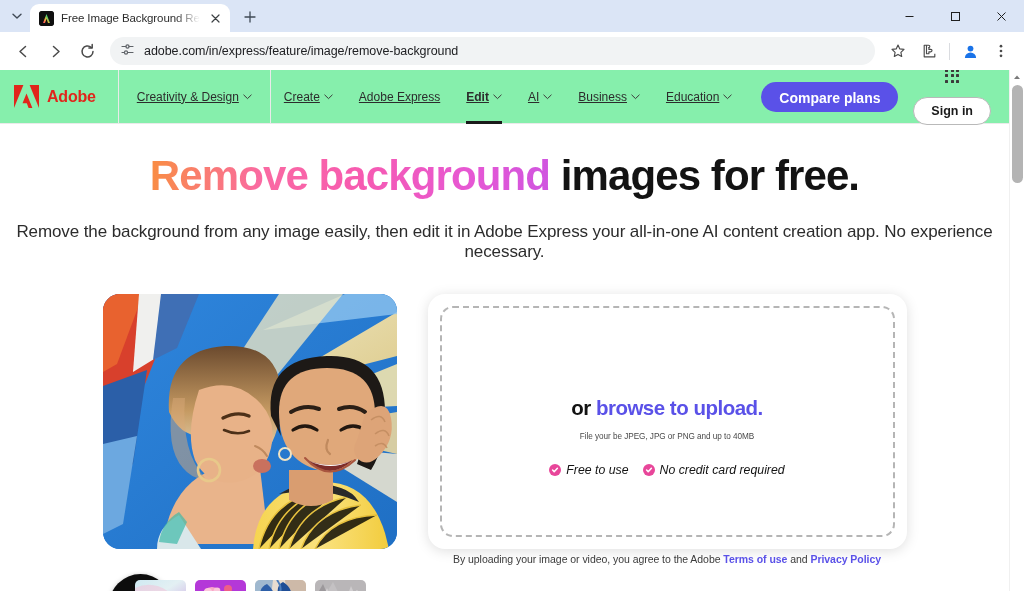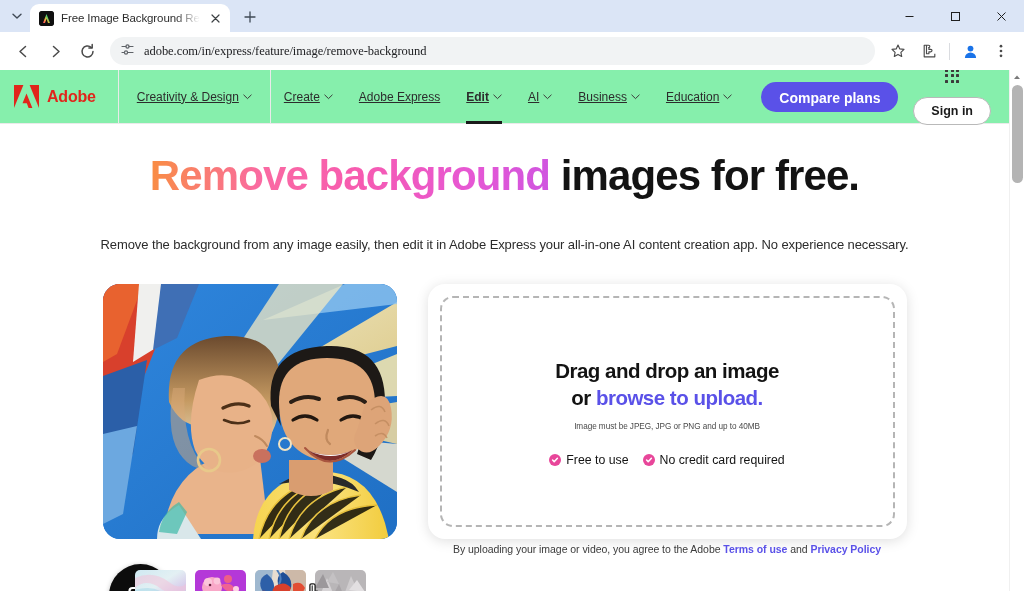--- a/index.html
+++ b/index.html
@@ -55,21 +55,21 @@
   .toolbar {
     height:38px; background:#ffffff; display:flex; align-items:center;
     padding:0 8px; gap:2px; flex:0 0 38px;
   }
   .tbtn {
     width:30px;height:30px;border-radius:50%;display:flex;align-items:center;justify-content:center;
     color:#4a4a4a; cursor:pointer; flex:0 0 30px;
   }
   .omnibox {
     flex:1; height:28px; background:#f1f3f4; border-radius:14px;
-    display:flex; align-items:center; padding:0 10px; margin:0 6px; gap:9px;font-family:Liberation Serif, serif;
+    display:flex; align-items:center; padding:0 10px; margin:0 6px; gap:9px;
   }
   .omni-url { font-size:12.5px; color:#202124; letter-spacing:-0.05px; white-space:nowrap; }
   .tb-right { display:flex; align-items:center; gap:1px; }
   .tb-sep { width:1px; height:17px; background:#dadce0; margin:0 4px; }
   .avatar-btn {
     width:30px;height:30px;border-radius:50%;display:flex;align-items:center;justify-content:center;
     cursor:pointer;
   }
 
   
@@ -128,21 +128,21 @@
   .hero h1 {
     font-size:42px; font-weight:700; letter-spacing:-0.9px; line-height:1.15;
     color:#131313;
   }
   .grad {
     background-image: linear-gradient(95deg,#f98e42 0%,#fa6aa2 28%,#f75bb0 52%,#e657d4 80%,#cf55e0 100%);
     -webkit-background-clip:text; background-clip:text; color:transparent;
     -webkit-text-fill-color:transparent;
   }
   .hero p {
-    margin-top:37px; font-size:13px; color:#2c2c2c; letter-spacing:-0.1px;
+    margin-top:22px; font-size:17px; color:#2c2c2c; letter-spacing:-0.1px;
   }
 
   
   .content {
     margin-top:32px; display:flex; justify-content:center; gap:31px; align-items:flex-start;
   }
 
   .showcase { position:relative; width:294px; }
   .hero-img {
     width:294px; height:255px; border-radius:17px; overflow:hidden; position:relative;
@@ -173,21 +173,21 @@
     font-size:20.5px; font-weight:700; color:#131313; text-align:center; line-height:1.32;
     letter-spacing:-0.5px;
   }
   .dz-link { color:#5a51e8; }
   .upload-btn {
     margin-top:22px; background:#5a51e8; color:#fff; border:none; border-radius:24px;
     height:41px; padding:0 29px; font-size:13.5px; font-weight:700; cursor:pointer;
     font-family:"Liberation Sans", sans-serif;
   }
   .dz-note { margin-top:11px; font-size:8.2px; color:#4a4a4a; letter-spacing:-0.05px; }
-  .dz-perks { margin-top:22px; display:flex; gap:14px; align-items:center; }
+  .dz-perks { margin-top:22px; display:flex; gap:14px; align-items:center;font-style:italic; }
   .perk { display:flex; align-items:center; gap:5px; font-size:12.3px; color:#131313; }
   .check {
     width:12px;height:12px;border-radius:50%;background:#e8469a;
     display:flex;align-items:center;justify-content:center; flex:0 0 12px;
   }
 
   .legal {
     margin-top:16px; text-align:center; font-size:10.5px; color:#3a3a3a; letter-spacing:-0.05px;
   }
   .legal a { color:#5a51e8; text-decoration:none; font-weight:600; }
@@ -572,24 +572,24 @@
                 <path d="M7.5 1.8 q1.6 0 1.6 1.6 v6.2 q1.4 -1 2.6 -0.2 q1 0.6 0.9 1.5 q1.6 -0.7 2.5 0.5 q0.7 1 0.5 2.6 l-0.6 4 q-0.5 3 -3.4 3 h-4 q-2.4 0 -3.8 -2.2 l-2.9 -4.6 q-0.8 -1.4 0.4 -2.3 q1.2 -0.9 2.5 0.4 l0.1 0.1 v-9 q0 -1.6 1.6 -1.6 z" fill="#ffffff" stroke="#1a1a1a" stroke-width="1.3" stroke-linejoin="round"></path>
                 <path d="M6.2 12.6 v-8.8 M9.1 13 v-3 M11.6 13.4 v-2.4 M14 13.8 v-1.6" stroke="#1a1a1a" stroke-width="1.05" stroke-linecap="round" fill="none"></path>
               </svg>
             </span>
           </div>
         </div>
 
         <div class="uploadcard">
           <div class="dropzone">
             <div class="dz-title">
-              <span>Drag and drop an image</span><br>
+              <br>
               <span>or </span><span class="dz-link">browse to upload.</span>
             </div>
-            <div class="dz-note">Image must be JPEG, JPG or PNG and up to 40MB</div>
+            <div class="dz-note">File your be JPEG, JPG or PNG and up to 40MB</div>
             <div class="dz-perks">
               <div class="perk">
                 <span class="check">
                   <svg width="8" height="8" viewBox="0 0 8 8">
                       <path d="M1.6 4.1 L3.2 5.8 L6.4 2.3" fill="none" stroke="#ffffff" stroke-width="1.5" stroke-linecap="round" stroke-linejoin="round"></path>
                     </svg>
                 </span>
                 <span>Free to use</span>
               </div>
               <div class="perk">

